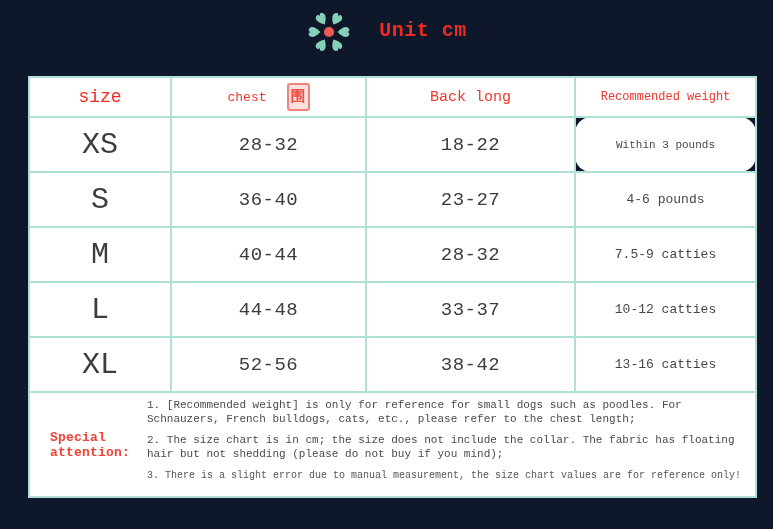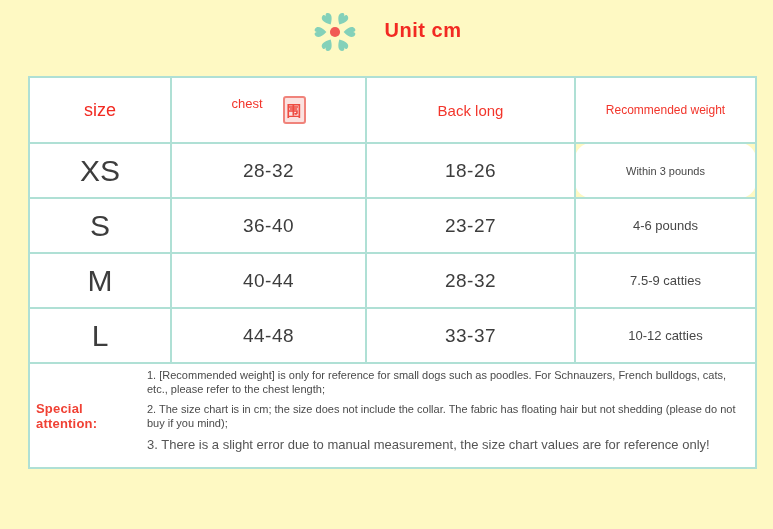--- a/index.html
+++ b/index.html
@@ -1,20 +1,20 @@
 <!DOCTYPE html>
 <html><head>
 <meta charset="utf-8">
 <style>
   html,body{margin:0;padding:0;background:#fff;}
   .page{
     position:relative;
     width:773px;height:529px;
-    background:#fef9c3;
-    font-family:Liberation Sans, sans-serif;
+    background:#0f172a;
+    font-family:Liberation Mono, monospace;
     overflow:hidden;
   }
   
   .top{
     height:76px;
     padding-top:9px;
     box-sizing:border-box;
     display:flex;
     align-items:flex-start;
     justify-content:center;
@@ -39,28 +39,28 @@
     border:2px solid #afe0d5;
     text-align:center;
     vertical-align:middle;
     padding:0;
     background:#fff;
   }
   .col-size{width:142px;}
   .col-chest{width:195px;}
   .col-back{width:209px;}
   .col-weight{width:181px;}
-  tr.header-row{height:66px;}
+  tr.header-row{height:40px;}
   tr.data-row{height:55px;}
   th{font-weight:normal;}
   .h-size{font-size:18px;color:#f22a22;}
   .h-chest{font-size:13px;color:#f2352b;}
   .h-back{font-size:15px;color:#f2352b;}
   .h-weight{font-size:12px;color:#f2352b;}
-  .chest-wrap{display:inline-flex;gap:20px;justify-content:center;}
+  .chest-wrap{display:inline-flex;align-items:center;gap:20px;justify-content:center;}
   .stamp{
     display:inline-flex;
     align-items:center;
     justify-content:center;
     width:19px;height:24px;
     border:2px solid #f0837b;
     border-radius:3px;
     background:#fbe2e0;
     color:#ee4b41;
     font-size:15px;
@@ -75,21 +75,21 @@
   tr.notes-row{height:103px;}
   .foot{
     display:flex;
     align-items:stretch;
     height:103px;
     text-align:left;
   }
   .attention{
     width:117px;
     box-sizing:border-box;
-    padding-left:6px;
+    padding-left:20px;
     display:flex;
     align-items:center;
     color:#f04134;
     font-size:13px;
     font-weight:bold;
     letter-spacing:0.2px;
   }
   .notes{
     flex:1;
     display:flex;
@@ -97,21 +97,21 @@
     justify-content:space-around;
     padding:2px 8px 10px 0;
     box-sizing:border-box;
   }
   .notes p{
     margin:0;
     color:#4a4a4a;
     font-size:11px;
     line-height:1.25;
   }
-  .notes p.small{font-size:13px;color:#555;}
+  .notes p.small{font-size:10px;color:#555;}
 </style>
 </head>
 <body>
 
 <div class="page">
 
   <div class="top">
     <svg class="flower" width="46" height="46" viewBox="0 0 48 48" aria-hidden="true">
       <g fill="#84d1b9">
         <path transform="rotate(330 24 24)" d="M24 15 C 18.8 10 17.2 5.4 20.6 3.2 C 22.9 1.8 24 3.9 24 5.6 C 24 3.9 25.1 1.8 27.4 3.2 C 30.8 5.4 29.2 10 24 15 Z"></path>
@@ -143,40 +143,46 @@
           </span>
         </th>
         <th class="h-back">Back long</th>
         <th class="h-weight">Recommended weight</th>
       </tr>
     </thead>
     <tbody>
       <tr class="data-row first">
         <td class="c-size">XS</td>
         <td class="c-num">28-32</td>
-        <td class="c-num">18-26</td>
+        <td class="c-num">18-22</td>
         <td class="c-weight">Within 3 pounds</td>
       </tr>
       <tr class="data-row">
         <td class="c-size">S</td>
         <td class="c-num">36-40</td>
         <td class="c-num">23-27</td>
         <td class="c-weight">4-6 pounds</td>
       </tr>
       <tr class="data-row">
         <td class="c-size">M</td>
         <td class="c-num">40-44</td>
         <td class="c-num">28-32</td>
         <td class="c-weight">7.5-9 catties</td>
       </tr>
       <tr class="data-row">
         <td class="c-size">L</td>
         <td class="c-num">44-48</td>
         <td class="c-num">33-37</td>
         <td class="c-weight">10-12 catties</td>
+      </tr>
+      <tr class="data-row">
+        <td class="c-size">XL</td>
+        <td class="c-num">52-56</td>
+        <td class="c-num">38-42</td>
+        <td class="c-weight">13-16 catties</td>
       </tr>
     </tbody>
     <tfoot>
       <tr class="notes-row">
         <td colspan="4">
           <div class="foot">
             <div class="attention">Special attention:</div>
             <div class="notes">
               <p>1. [Recommended weight] is only for reference for small dogs such as poodles. For Schnauzers, French bulldogs, cats, etc., please refer to the chest length;</p>
               <p>2. The size chart is in cm; the size does not include the collar. The fabric has floating hair but not shedding (please do not buy if you mind);</p>

